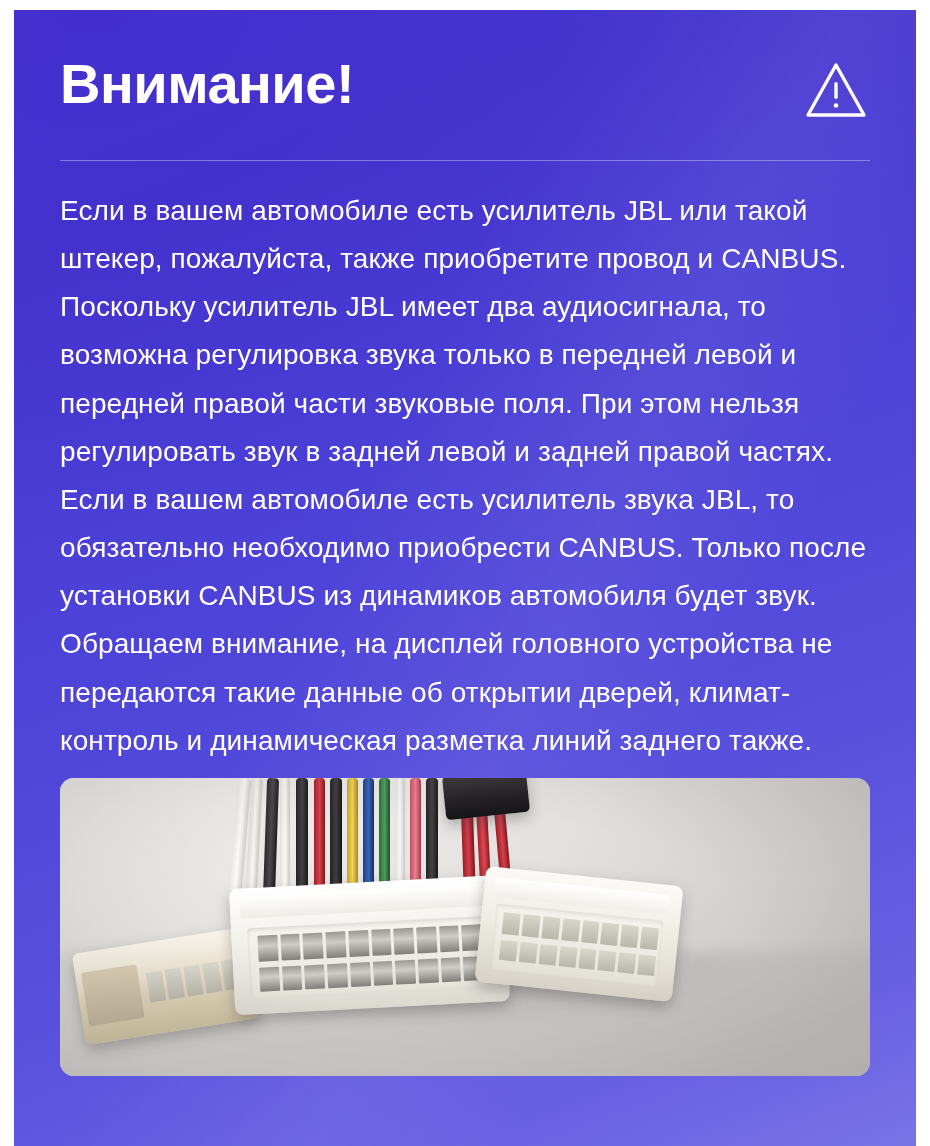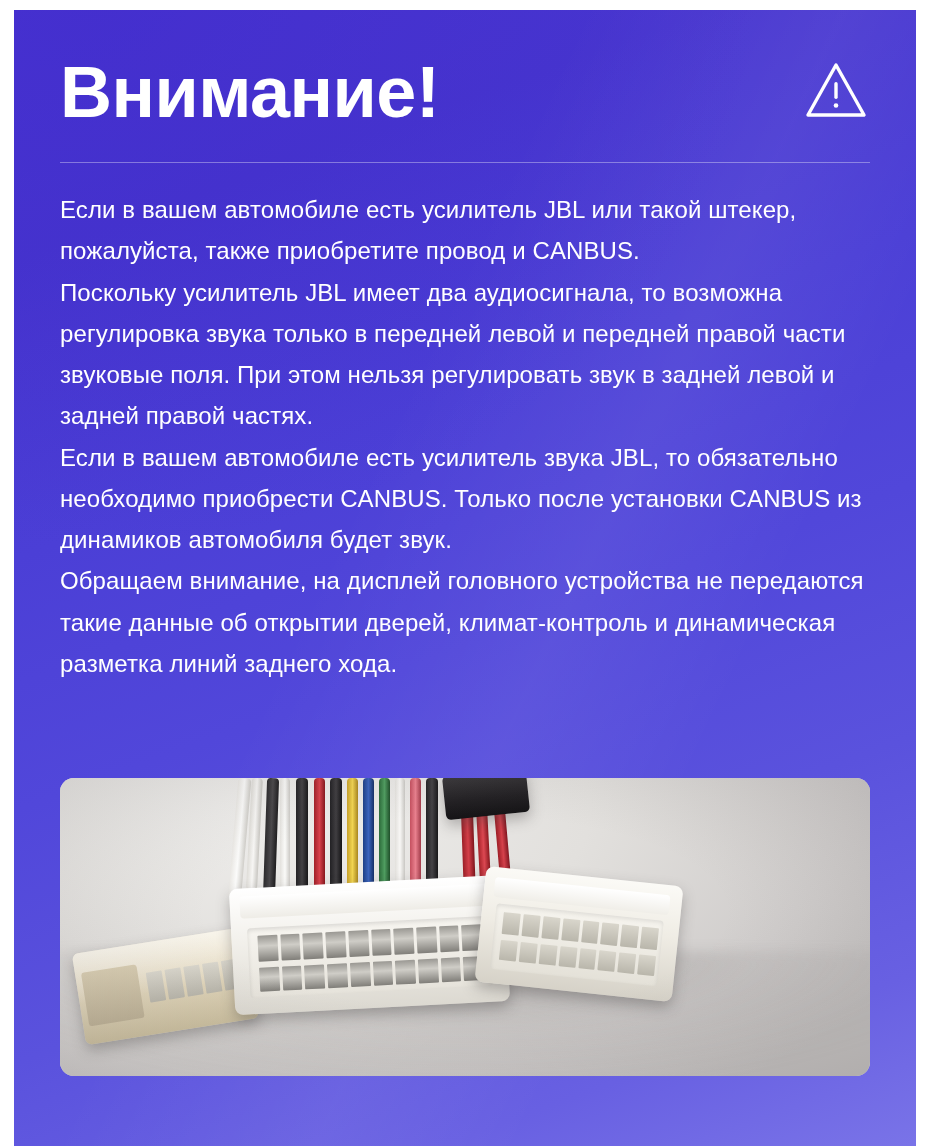--- a/index.html
+++ b/index.html
@@ -52,40 +52,40 @@
     padding: 46px 60px 0 60px;
     box-sizing: border-box;
   }
   .header {
     display: flex;
     align-items: flex-start;
     justify-content: space-between;
   }
   .title {
     color: #ffffff;
-    font-size: 72px;
+    font-size: 56px;
     line-height: 1.0;
     font-weight: 700;
     letter-spacing: -0.5px;
     margin: 10px 0 0 0;
   }
   .warn-icon {
     margin-top: 14px;
     margin-right: 2px;
     flex: 0 0 auto;
   }
   .divider {
     margin-top: 34px;
     height: 1px;
     background: rgba(255,255,255,0.35);
   }
   .body-text {
     margin-top: 26px;
     color: #ffffff;
-    font-size: 24px;
+    font-size: 28px;
     line-height: 1.72;
     letter-spacing: 0.1px;
   }
   .body-text p {
     margin: 0;
   }
   .photo-frame {
     position: absolute;
     left: 60px;
     right: 60px;
@@ -159,21 +159,21 @@
         </svg>
       </span>
     </div>
 
     <div class="divider"></div>
 
     <div class="body-text">
       <p>Если в вашем автомобиле есть усилитель JBL или такой штекер, пожалуйста, также приобретите провод и CANBUS.</p>
       <p>Поскольку усилитель JBL имеет два аудиосигнала, то возможна регулировка звука только в передней левой и передней правой части звуковые поля. При этом нельзя регулировать звук в задней левой и задней правой частях.</p>
       <p>Если в вашем автомобиле есть усилитель звука JBL, то обязательно необходимо приобрести CANBUS. Только после установки CANBUS из динамиков автомобиля будет звук.</p>
-      <p>Обращаем внимание, на дисплей головного устройства не передаются такие данные об открытии дверей, климат-контроль и динамическая разметка линий заднего хода.</p>
+      <p>Обращаем внимание, на дисплей головного устройства не передаются такие данные об открытии дверей, климат-контроль и динамическая разметка линий заднего также.</p>
     </div>
   </div>
 
   <div class="photo-frame">
     <div class="photo">
       <div class="floor-shadow"></div>
 
       <div class="wire" style="left:168px; top:0px; width:13px; height:120px; background:linear-gradient(90deg,#e9e7e3,#fbfbfa,#cfcdc8); transform:rotate(5deg);"></div>
       <div class="wire" style="left:186px; top:0px; width:11px; height:112px; background:linear-gradient(90deg,#dedcd7,#f7f6f4,#c8c6c1); transform:rotate(3deg);"></div>
       <div class="wire" style="left:203px; top:0px; width:12px; height:118px; background:linear-gradient(90deg,#2b2a2c,#4a484b,#1d1c1e); transform:rotate(2deg);"></div>

